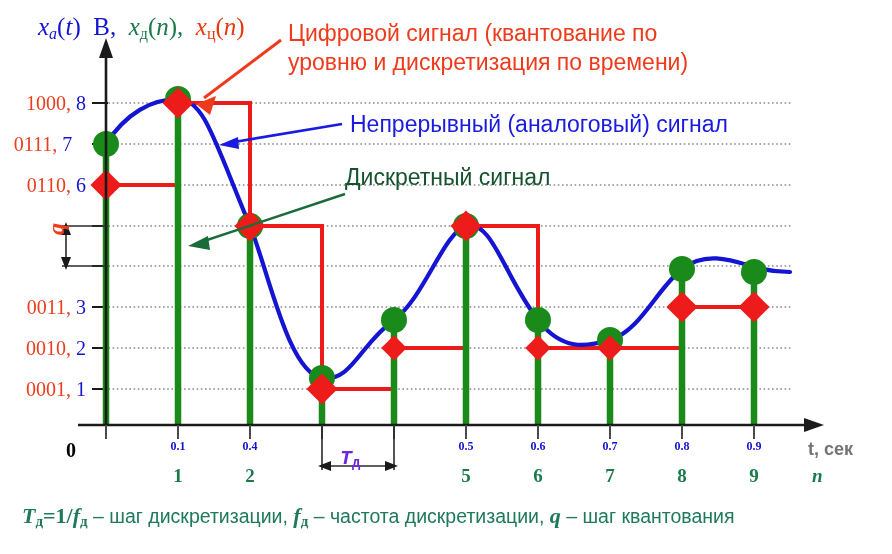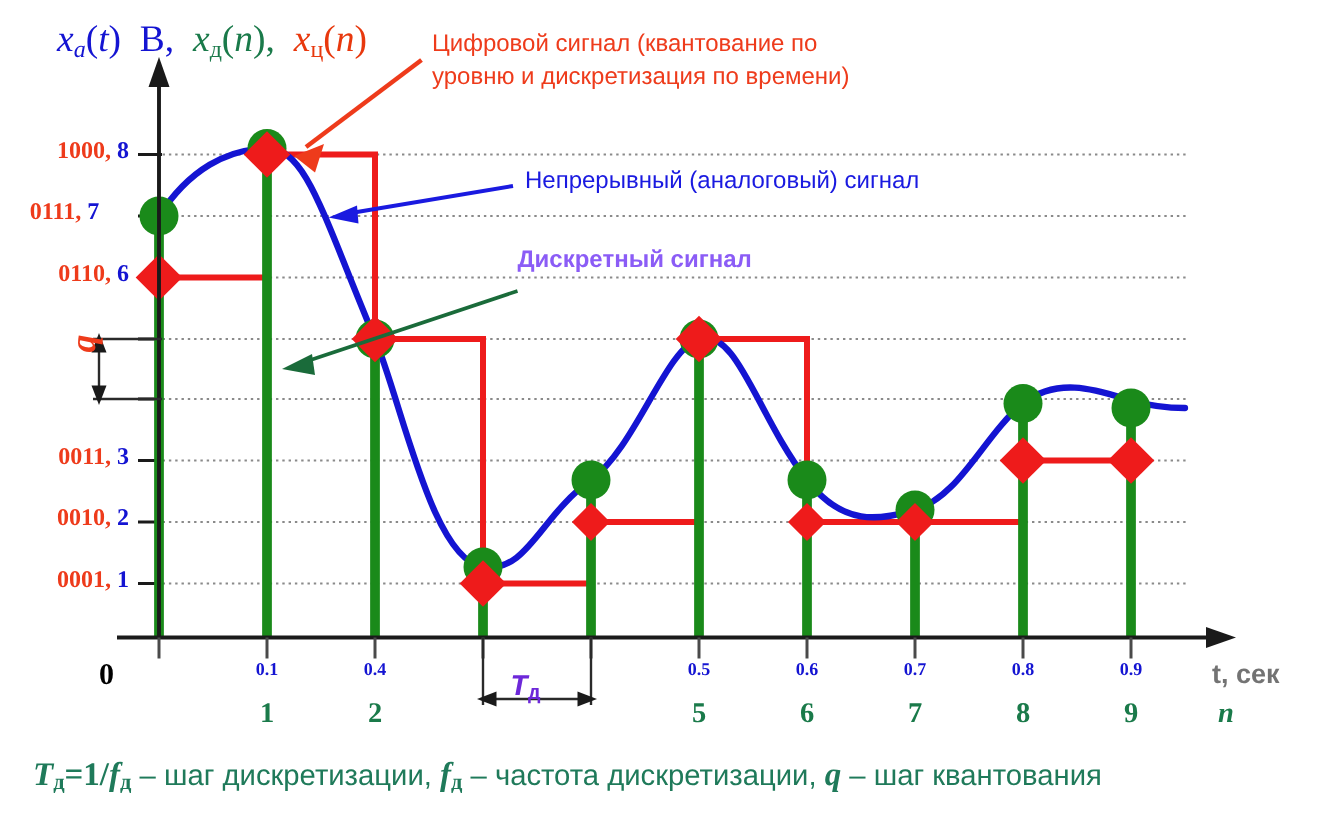--- a/index.html
+++ b/index.html
@@ -21,30 +21,30 @@
     font-family:"Liberation Serif", serif;
     font-size:25px;font-style:italic;
   }
   .axis-title .blue{color:#1414d2;}
   .axis-title .green{color:#1a7a4a;}
   .axis-title .red{color:#e8380d;}
   .axis-title .up{font-style:normal;}
   .sub{font-size:16px;vertical-align:-4px;font-style:normal;}
 
   
-  .callout{font-size:16px;font-weight:400;}
+  .callout{font-size:23px;font-weight:400;}
   .callout .l2{display:block;margin-top:6px;}
   .ann-digital{left:288px;top:22px;color:#ee3b1b;}
   .ann-analog{left:350px;top:113px;color:#1a1ae0;}
-  .ann-discrete{left:345px;top:166px;color:#8b5cf6;font-weight:bold;}
+  .ann-discrete{left:345px;top:166px;color:#14532d;}
 
   
   .ylab{
     font-family:"Liberation Serif", serif;
-    font-size:16px;font-weight:bold;
+    font-size:20px;font-weight:normal;
     color:#ee3b1b;
     text-align:right;
     width:86px;
   }
   .ylab .lvl{color:#1414d2;}
 
   
   .xlab{
     font-family:"Liberation Serif", serif;
     font-size:12px;font-weight:bold;

